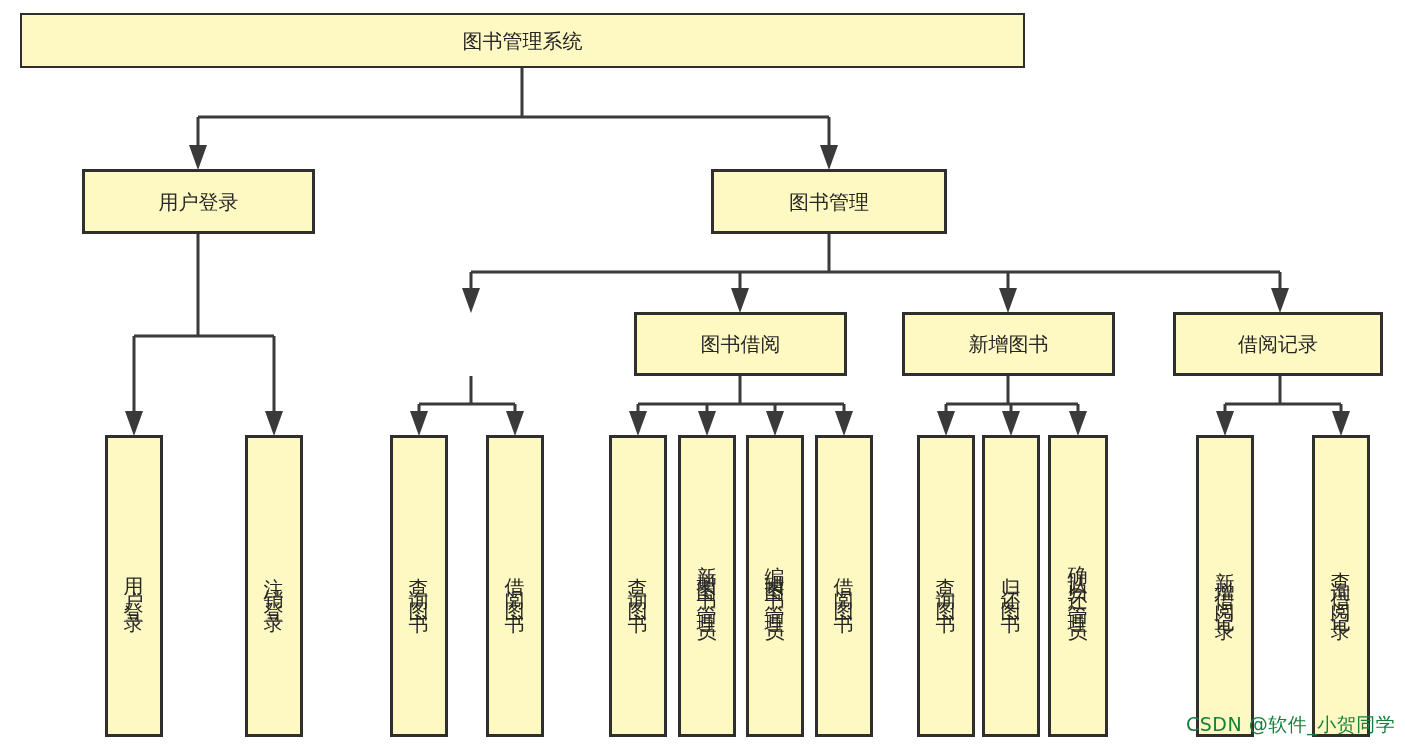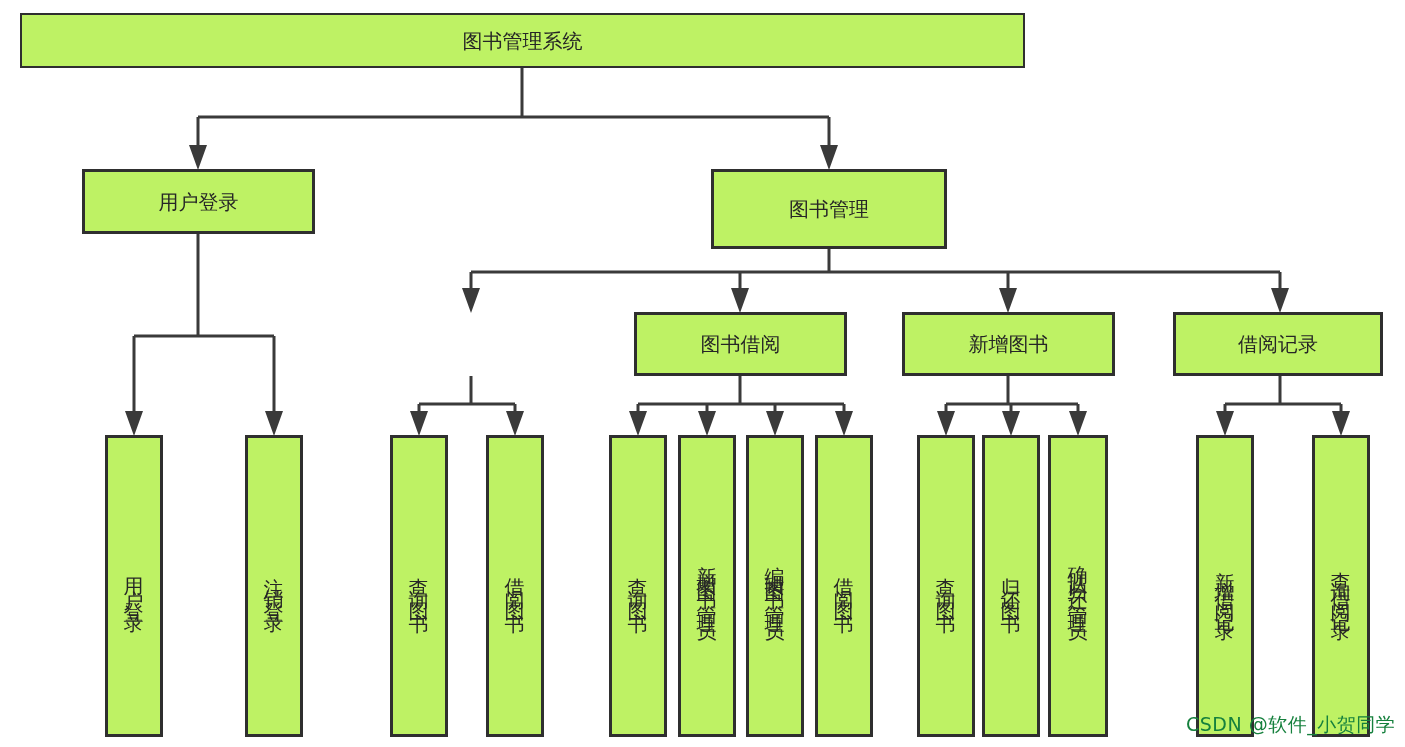--- a/index.html
+++ b/index.html
@@ -18,21 +18,21 @@
   .connector-layer {
     position: absolute;
     left: 0;
     top: 0;
     width: 1405px;
     height: 747px;
   }
   .node {
     position: absolute;
     box-sizing: border-box;
-    background: #bef264;
+    background: #fef9c3;
     border: 3px solid #2f2f2f;
     display: flex;
     align-items: center;
     justify-content: center;
     color: #262626;
     font-size: 20px;
     line-height: 1;
     white-space: nowrap;
   }
   .node.root {
@@ -87,21 +87,21 @@
              M1216 411 L1234 411 L1225 436 Z  M1332 411 L1350 411 L1341 436 Z"></path>
   </svg>
 
   <div class="node root" style="left:20px;top:13px;width:1005px;height:55px;">
     <span>图书管理系统</span>
   </div>
 
   <div class="node" style="left:82px;top:169px;width:233px;height:65px;">
     <span>用户登录</span>
   </div>
-  <div class="node" style="left:711px;top:169px;width:236px;height:80px;">
+  <div class="node" style="left:711px;top:169px;width:236px;height:65px;">
     <span>图书管理</span>
   </div>
 
   <div class="node" style="left:634px;top:312px;width:213px;height:64px;text-align:right;">
     <span>图书借阅</span>
   </div>
   <div class="node" style="left:902px;top:312px;width:213px;height:64px;">
     <span>新增图书</span>
   </div>
   <div class="node" style="left:1173px;top:312px;width:210px;height:64px;">

